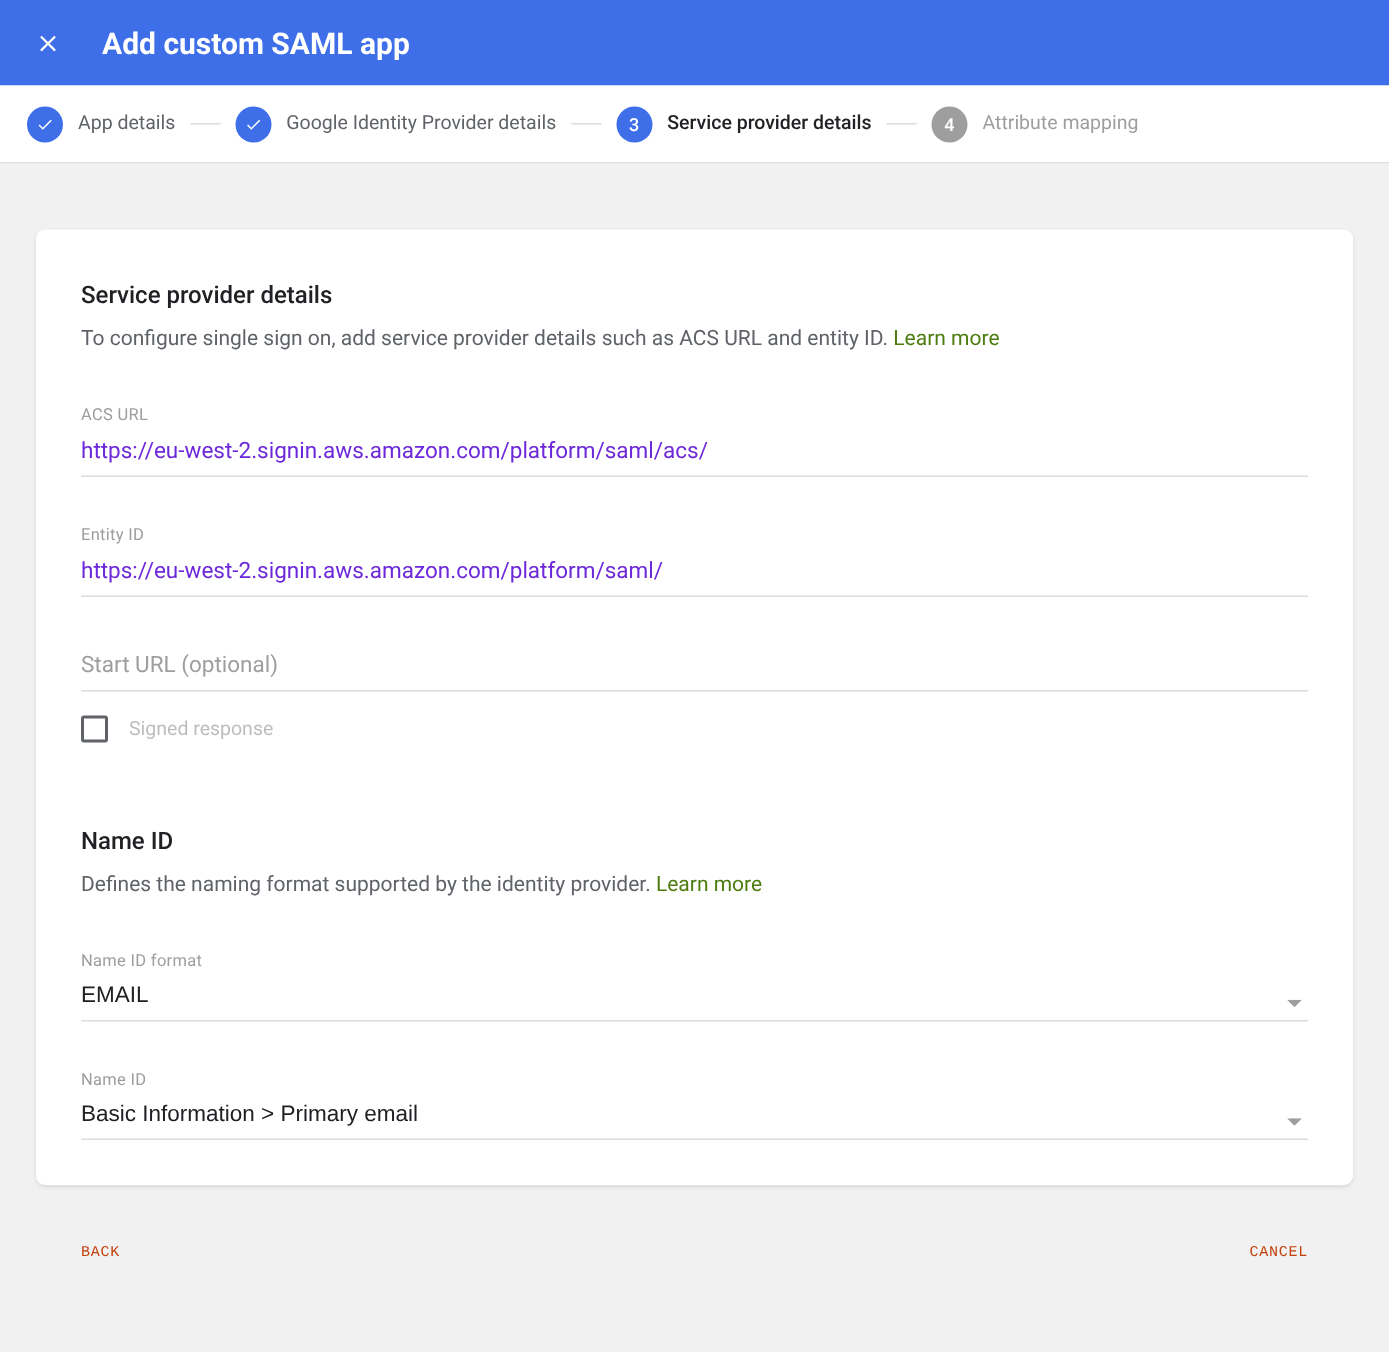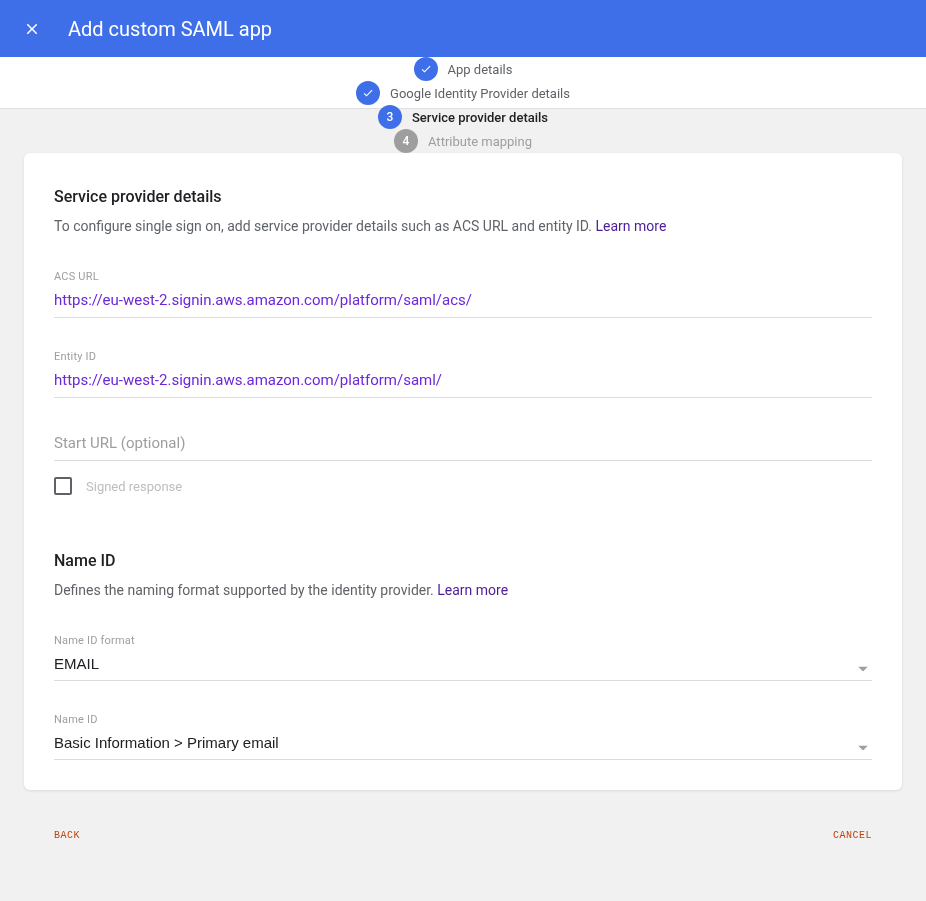--- a/index.html
+++ b/index.html
@@ -30,30 +30,29 @@
       justify-content: center;
       cursor: pointer;
       margin-right: 24px;
     }
     .close-btn svg {
       width: 18px;
       height: 18px;
     }
     .header-title {
       font-size: 20px;
-      font-weight: 400;
+      font-weight: 700;
     }
     .stepper {
       background: white;
       height: 52px;
       display: flex;
       align-items: center;
       padding: 0 18px;
       border-bottom: 1px solid #e0e0e0;
-      flex-direction: column;
     }
     .step {
       display: flex;
       align-items: center;
     }
     .step-circle {
       width: 24px;
       height: 24px;
       border-radius: 50%;
       display: flex;
@@ -106,21 +105,21 @@
       font-weight: 500;
       color: #202124;
       margin-bottom: 12px;
     }
     .section-desc {
       font-size: 14px;
       color: #5f6368;
       margin-bottom: 36px;
     }
     .learn-more {
-      color: #4c1d95;
+      color: #4d7c0f;
       text-decoration: none;
     }
     .field-label {
       font-size: 11px;
       color: #9e9e9e;
       margin-bottom: 4px;
       text-transform: none;
       letter-spacing: 0.2px;
     }
     .field-input {

